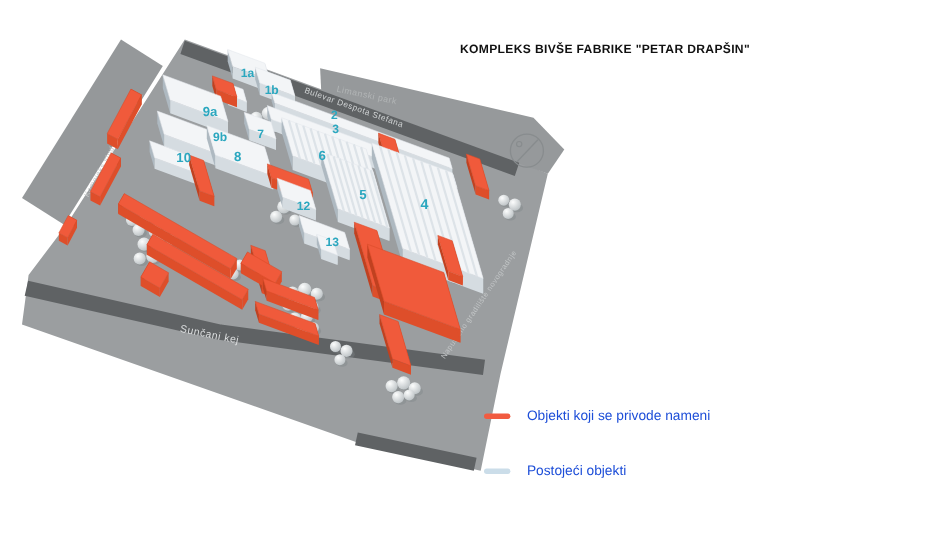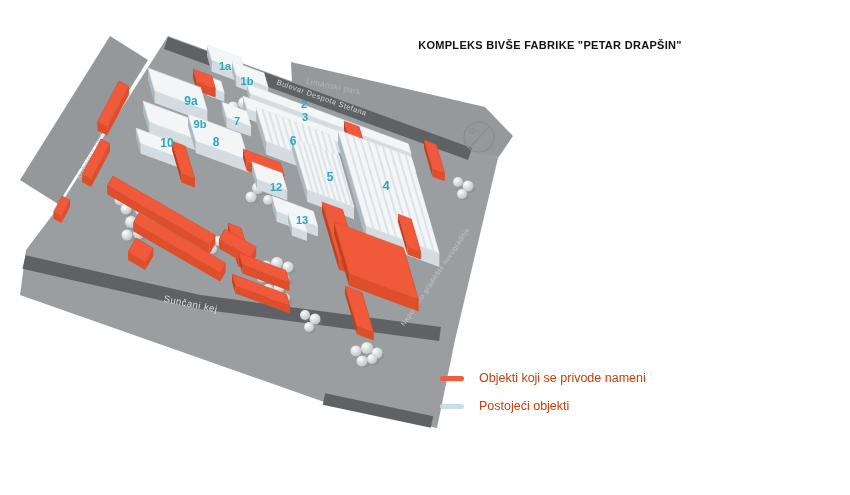--- a/index.html
+++ b/index.html
@@ -4,23 +4,23 @@
 <style>
   html,body{margin:0;padding:0;background:#ffffff;}
   body{width:850px;height:495px;position:relative;overflow:hidden;
        font-family:"Liberation Sans", sans-serif;}
   .title{position:absolute;left:400px;top:39px;width:300px;text-align:center;
          font-size:11px;font-weight:bold;letter-spacing:.3px;color:#111;}
   .map-wrap{position:absolute;left:0;top:0;width:850px;height:495px;}
   .legend{position:absolute;left:440px;top:0;width:320px;}
   .legend-row{position:absolute;left:0;display:flex;align-items:center;height:12px;}
   .legend-row.r0{top:372px;}
-  .legend-row.r1{top:400px;text-align:right;}
+  .legend-row.r1{top:422px;text-align:right;}
   .swatch{width:24px;height:5px;border-radius:3px;flex:0 0 auto;}
-  .legend-label{margin-left:15px;font-size:12.5px;color:#c2410c;white-space:nowrap;}
+  .legend-label{margin-left:15px;font-size:12.5px;color:#1d4ed8;white-space:nowrap;}
 </style>
 </head>
 <body>
 
 <div class="map-wrap">
   <svg id="site" width="850" height="495" viewBox="0 0 850 495">
       <defs>
         <radialGradient id="tg" cx="35%" cy="30%" r="75%">
           <stop offset="0%" stop-color="#FCFDFD"></stop>
           <stop offset="100%" stop-color="#BCC2C5"></stop>

